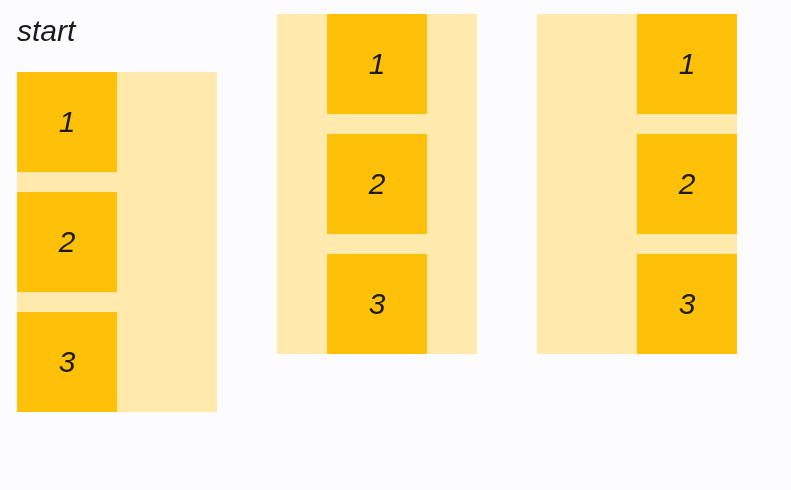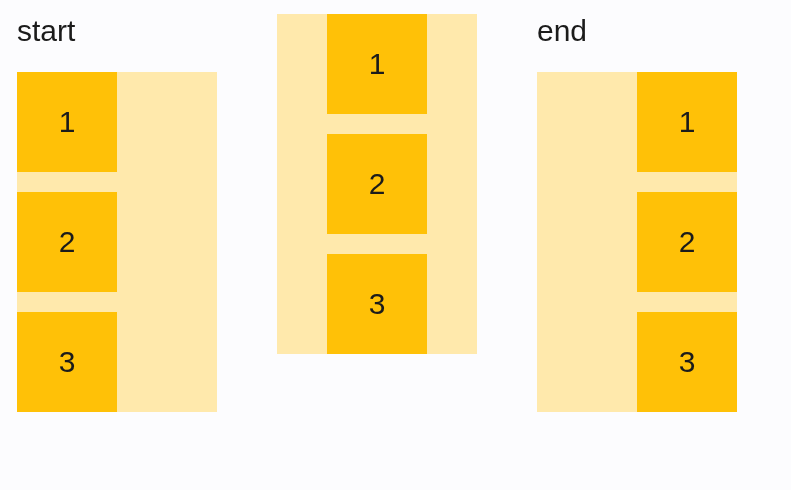--- a/index.html
+++ b/index.html
@@ -11,20 +11,21 @@
     height: 490px;
     overflow: hidden;
     background: var(--page-bg, #FCFCFE);
     font-family: "Liberation Sans", "DejaVu Sans", sans-serif;
   }
   .demos {
     display: flex;
     gap: 60px;
     padding: 14px 4px 0 17px;
     box-sizing: border-box;
+    font-style: italic;
   }
   .demo {
     width: 200px;
     flex: 0 0 200px;
   }
   .demo-label {
     margin: 0 0 24px 0;
     font-size: 30px;
     font-weight: 400;
     line-height: 34px;
@@ -69,21 +70,20 @@
 
   <section class="demo">
     <div class="grid-container" data-align="center">
       <div class="grid-item">1</div>
       <div class="grid-item">2</div>
       <div class="grid-item">3</div>
     </div>
   </section>
 
   <section class="demo">
-    <h2 class="demo-label">end</h2>
     <div class="grid-container" data-align="end">
       <div class="grid-item">1</div>
       <div class="grid-item">2</div>
       <div class="grid-item">3</div>
     </div>
   </section>
 
 </div>
 
 </body></html>

